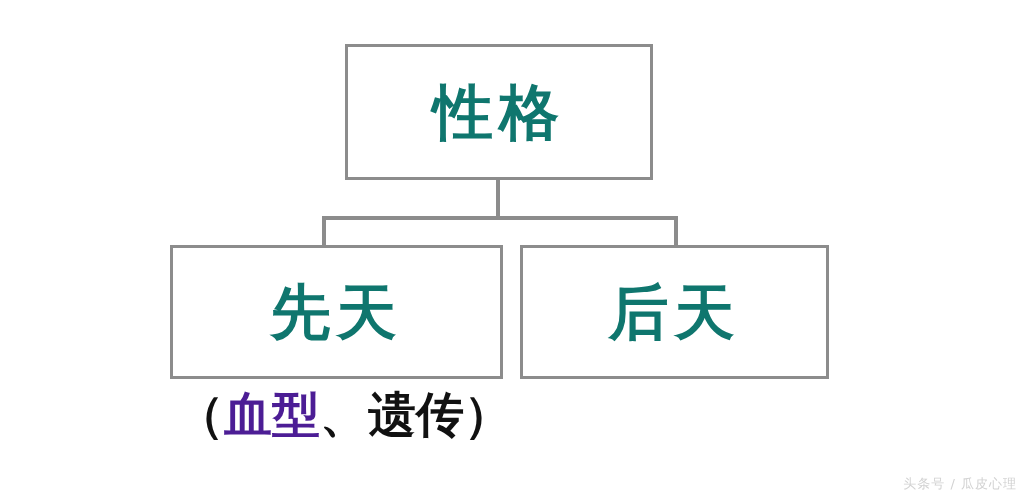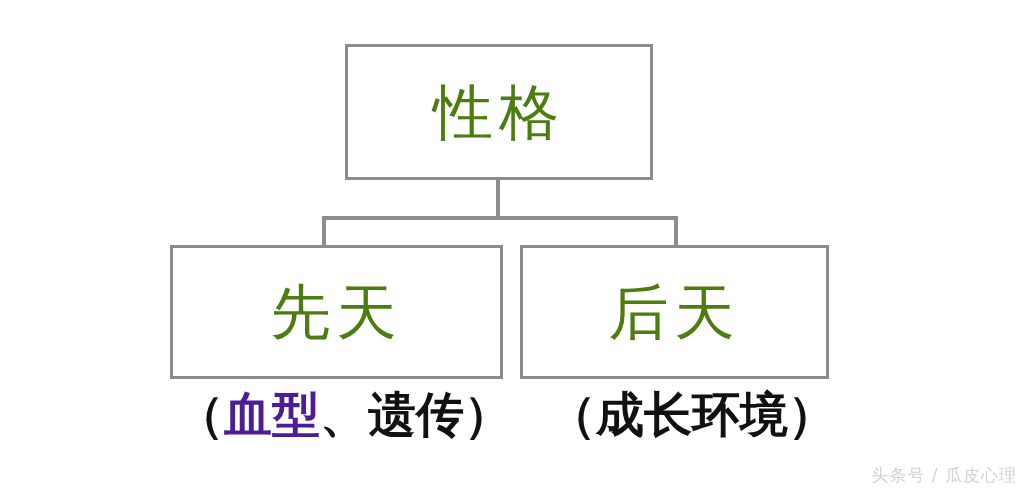--- a/index.html
+++ b/index.html
@@ -24,22 +24,22 @@
     position: absolute;
     box-sizing: border-box;
     border: 3px solid #8c8c8c;
     background: #ffffff;
     display: flex;
     align-items: center;
     justify-content: center;
   }
   .node-label {
     font-size: 60px;
-    font-weight: 400;
-    color: #4d7c0f;
+    font-weight: 700;
+    color: #0f766e;
     letter-spacing: 6px;
     line-height: 1;
     white-space: nowrap;
   }
 
   #box-root {
     left: 345px;
     top: 44px;
     width: 308px;
     height: 136px;
@@ -109,22 +109,22 @@
     top: 390px;
   }
   .accent {
     color: #4c1d95;
   }
 
   
   #watermark {
     position: absolute;
     right: 18px;
-    bottom: 14px;
-    font-size: 17px;
+    bottom: 8px;
+    font-size: 13px;
     color: #d2d2d2;
     letter-spacing: 1px;
     white-space: nowrap;
   }
 </style>
 </head>
 <body>
 
 <div id="diagram">
 
@@ -142,19 +142,16 @@
   </div>
 
   <div class="node-box" id="box-acquired">
     <span class="node-label">后天</span>
   </div>
 
   <div class="caption" id="caption-innate">
     <span>（</span><span class="accent">血型</span><span>、遗传</span><span>）</span>
   </div>
 
-  <div class="caption" id="caption-acquired">
-    <span>（</span><span>成长环境</span><span>）</span>
-  </div>
 
   <div id="watermark">头条号 / 瓜皮心理</div>
 
 </div>
 
 </body></html>

